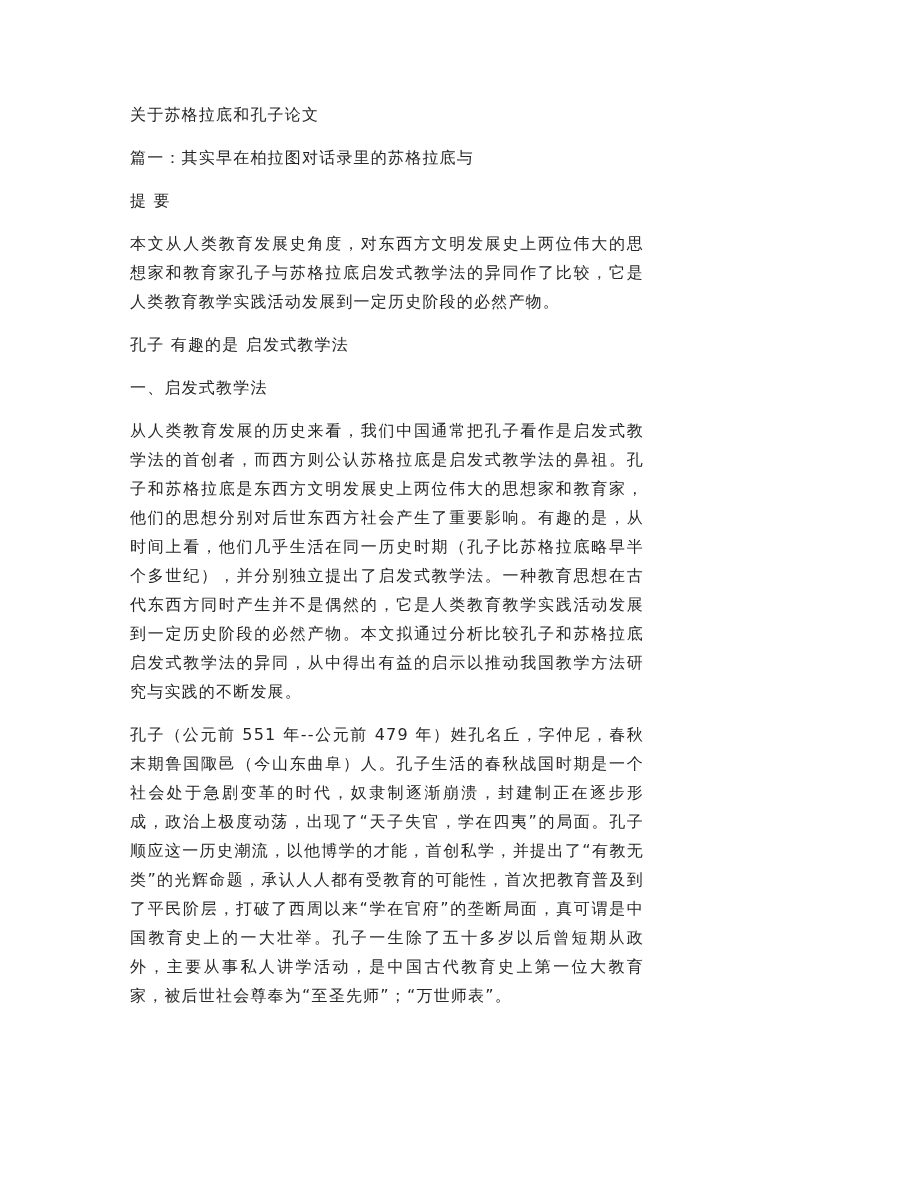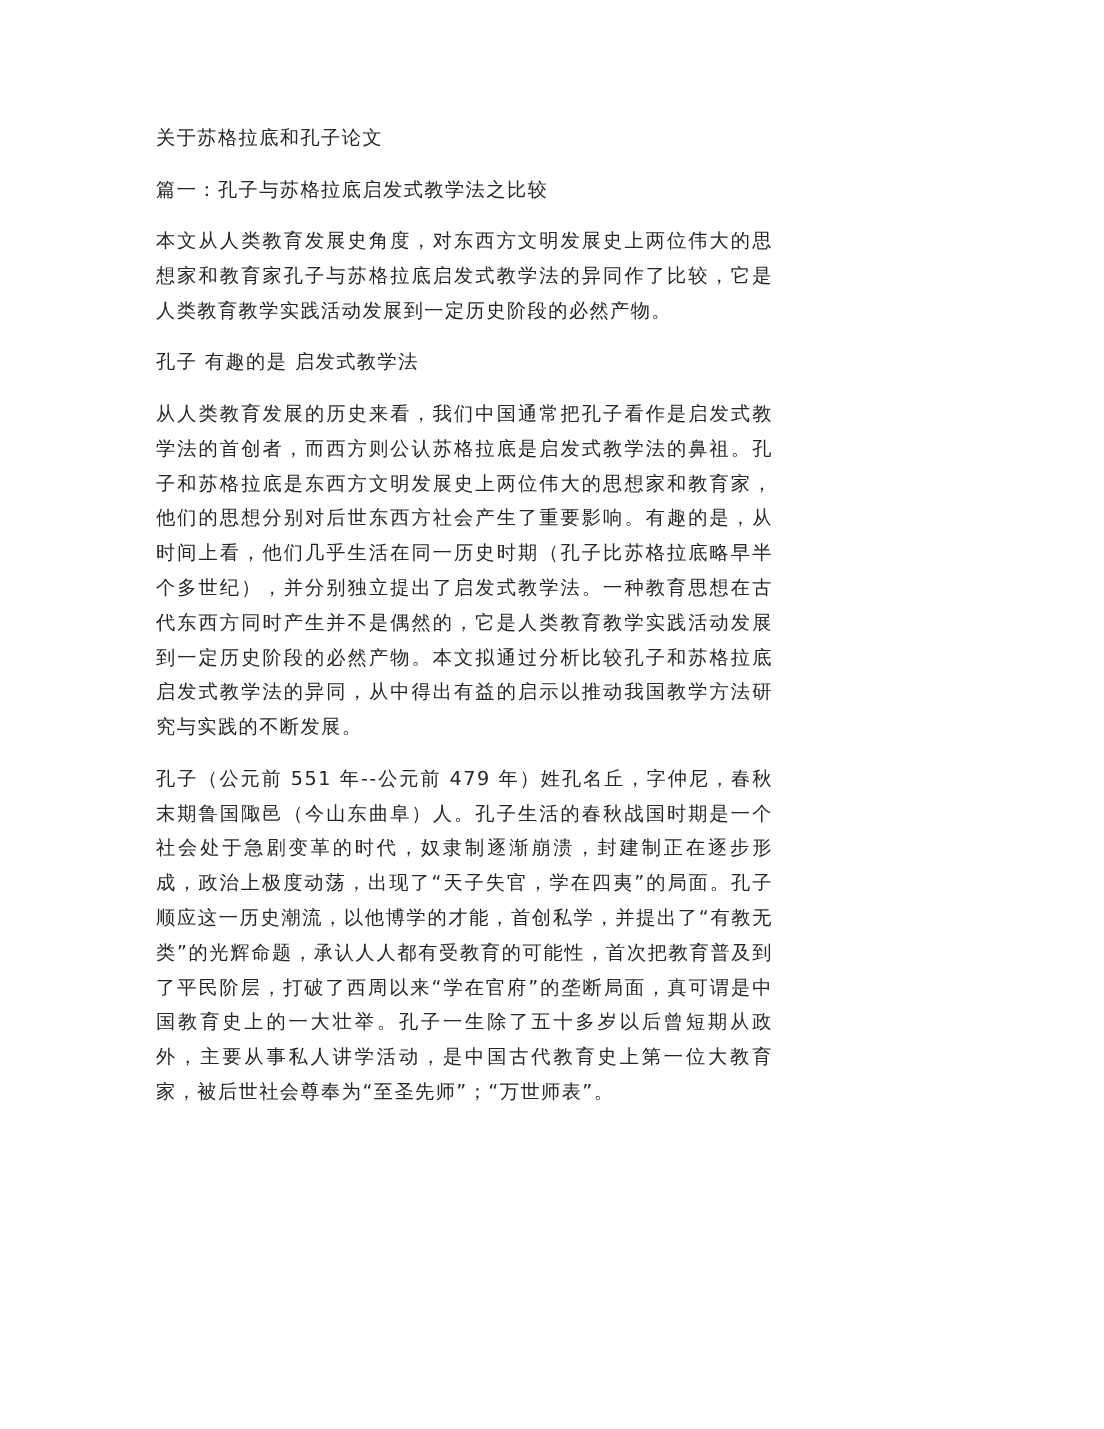--- a/index.html
+++ b/index.html
@@ -30,18 +30,20 @@
   }
   .heading {
     text-align: left;
   }
 </style>
 </head>
 <body>
 
 <div class="page">
   <p class="para heading">关于苏格拉底和孔子论文</p>
-  <p class="para heading">篇一：孔子与苏格拉底启发式教学法之比较</p>
+  <p class="para heading">篇一：其实早在柏拉图对话录里的苏格拉底与</p>
+  <p class="para heading">提 要</p>
   <p class="para">本文从人类教育发展史角度，对东西方文明发展史上两位伟大的思想家和教育家孔子与苏格拉底启发式教学法的异同作了比较，它是人类教育教学实践活动发展到一定历史阶段的必然产物。</p>
   <p class="para heading">孔子 有趣的是 启发式教学法</p>
+  <p class="para heading">一、启发式教学法</p>
   <p class="para">从人类教育发展的历史来看，我们中国通常把孔子看作是启发式教学法的首创者，而西方则公认苏格拉底是启发式教学法的鼻祖。孔子和苏格拉底是东西方文明发展史上两位伟大的思想家和教育家，他们的思想分别对后世东西方社会产生了重要影响。有趣的是，从时间上看，他们几乎生活在同一历史时期（孔子比苏格拉底略早半个多世纪），并分别独立提出了启发式教学法。一种教育思想在古代东西方同时产生并不是偶然的，它是人类教育教学实践活动发展到一定历史阶段的必然产物。本文拟通过分析比较孔子和苏格拉底启发式教学法的异同，从中得出有益的启示以推动我国教学方法研究与实践的不断发展。</p>
   <p class="para">孔子（公元前 551 年--公元前 479 年）姓孔名丘，字仲尼，春秋末期鲁国陬邑（今山东曲阜）人。孔子生活的春秋战国时期是一个社会处于急剧变革的时代，奴隶制逐渐崩溃，封建制正在逐步形成，政治上极度动荡，出现了“天子失官，学在四夷”的局面。孔子顺应这一历史潮流，以他博学的才能，首创私学，并提出了“有教无类”的光辉命题，承认人人都有受教育的可能性，首次把教育普及到了平民阶层，打破了西周以来“学在官府”的垄断局面，真可谓是中国教育史上的一大壮举。孔子一生除了五十多岁以后曾短期从政外，主要从事私人讲学活动，是中国古代教育史上第一位大教育家，被后世社会尊奉为“至圣先师”；“万世师表”。</p>
 </div>
 
 </body></html>

